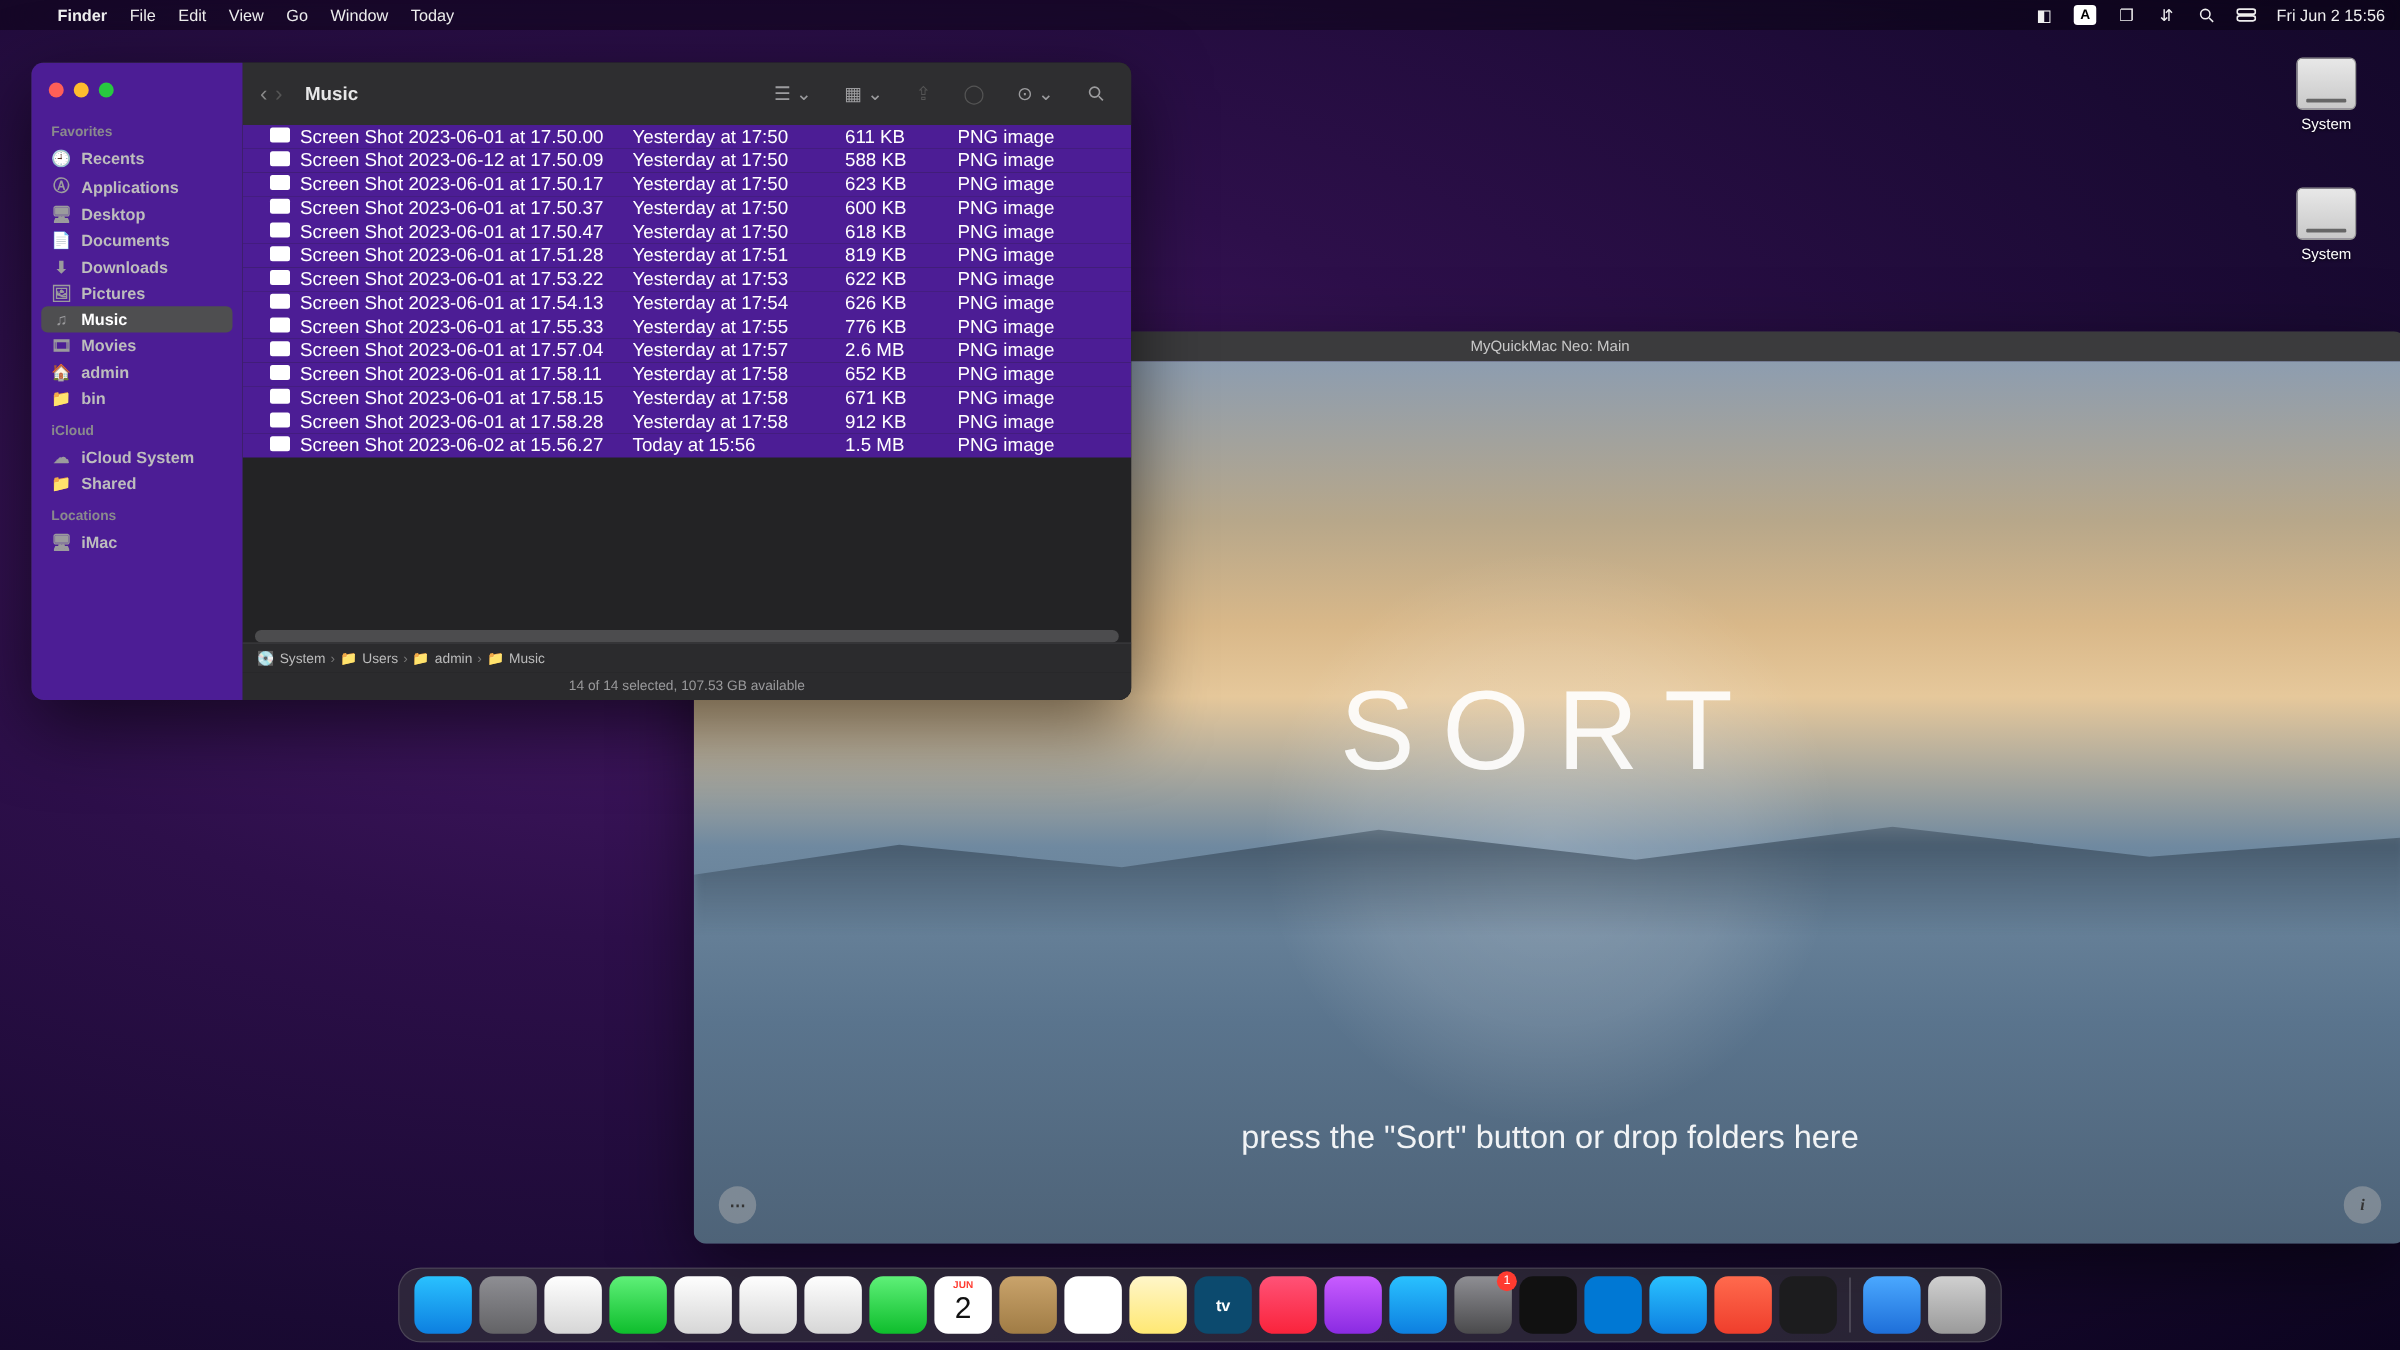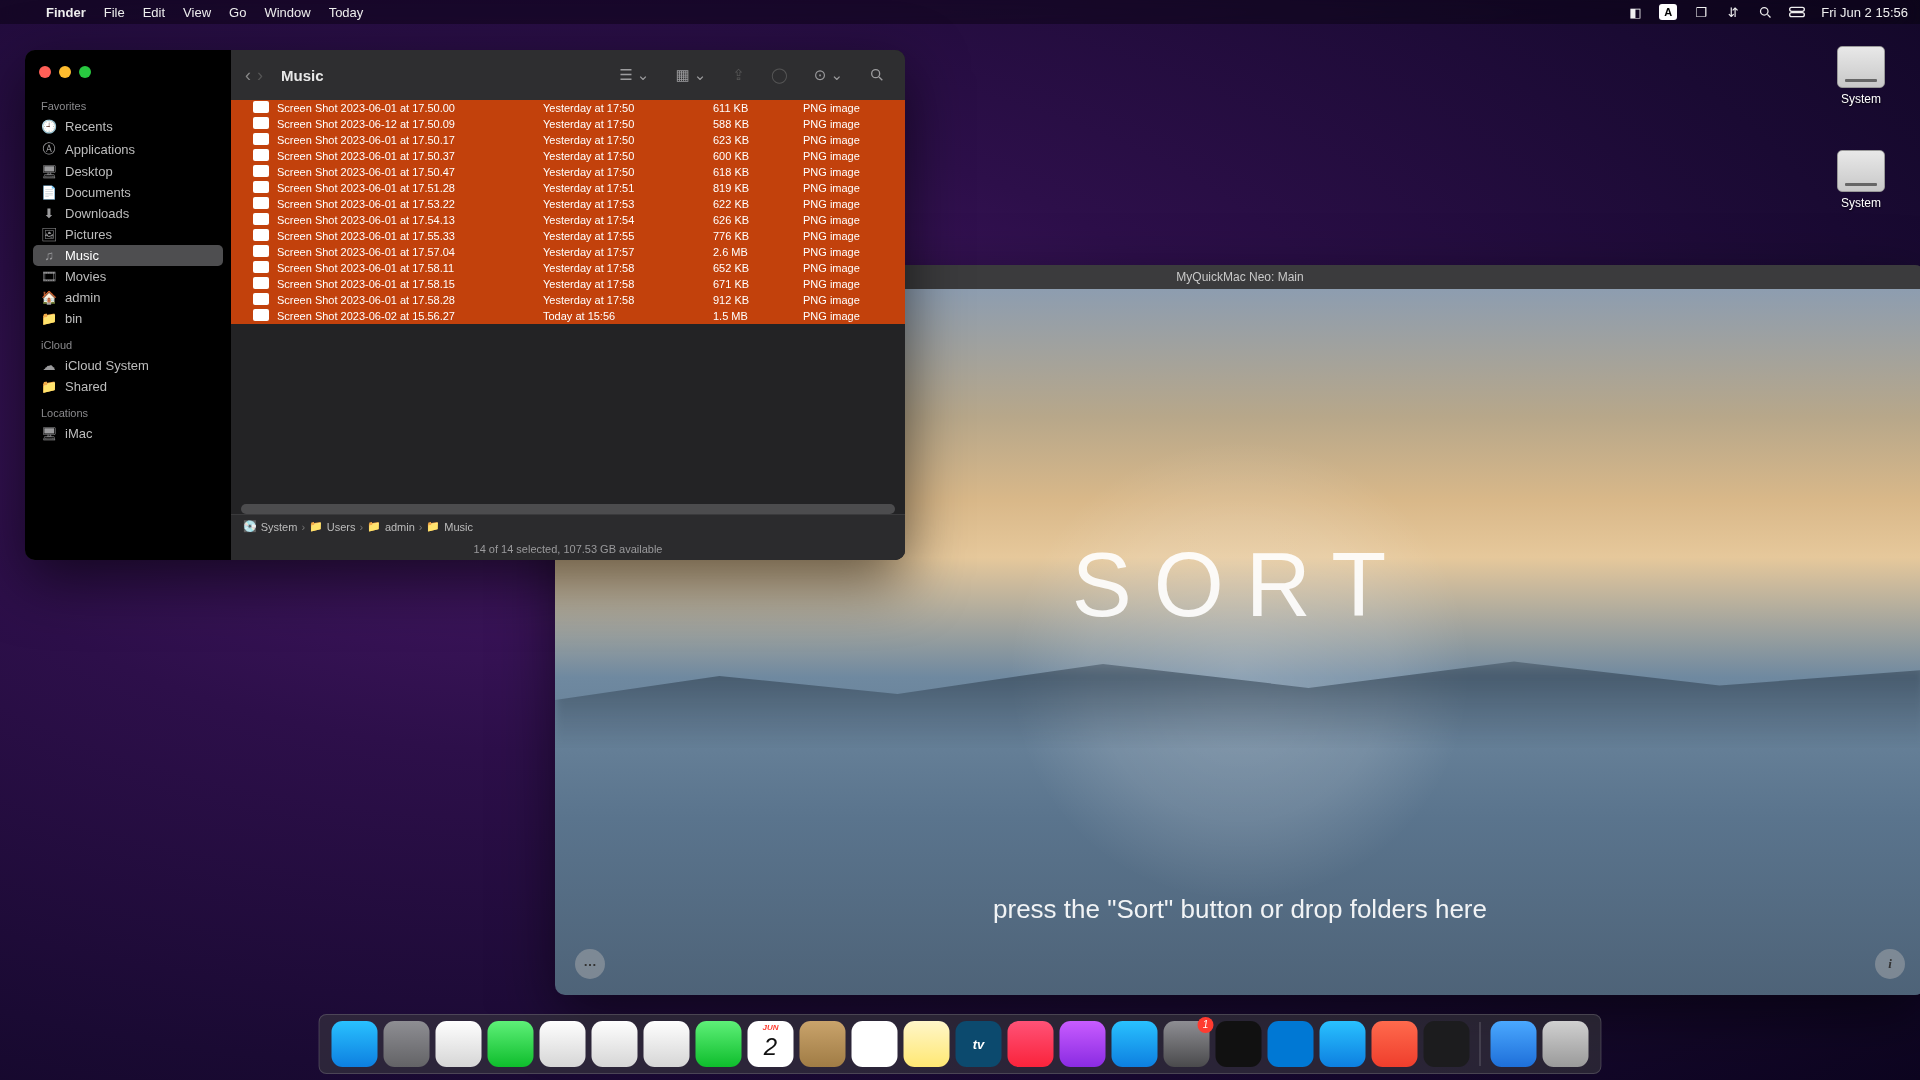--- a/index.html
+++ b/index.html
@@ -32,23 +32,24 @@
 
 
 .finder {
   position: absolute; left: 25px; top: 50px; width: 880px; height: 510px;
   background: #2a2a2c; border-radius: 10px; overflow: hidden;
   box-shadow: 0 20px 60px rgba(0,0,0,0.6);
   display: flex; flex-direction: column;
 }
 .finder-top { display: flex; height: 100%; }
 .sidebar {
-  width: 206px; background: #000000; padding: 40px 8px 8px 8px;
+  width: 169px; background: #4c1d95; padding: 40px 8px 8px 8px;
   font-size: 13px; color: #bdbdbd;
   position: relative;
+  font-weight: bold;
 }
 .sidebar .section { font-size: 11px; color: #8a8a8d; margin: 10px 0 4px 8px; }
 .sidebar .item { display: flex; align-items: center; gap: 8px; padding: 3px 8px; border-radius: 5px; cursor: default; }
 .sidebar .item.active { background: #4e4e50; color: #fff; }
 .sidebar .ic { width: 16px; text-align: center; color: #9b9b9d; font-size: 13px; }
 .traffic { position: absolute; top: 16px; left: 14px; display: flex; gap: 8px; }
 .traffic span { width: 12px; height: 12px; border-radius: 50%; display: block; }
 .tl-close { background:#ff5f57; } .tl-min { background:#febc2e; } .tl-max { background:#28c840; }
 
 .main { flex: 1; display: flex; flex-direction: column; background: #232325; }
@@ -62,22 +63,22 @@
 .toolbar .tb-btn { color: #9c9c9e; font-size: 15px; padding: 2px 6px; }
 .columns {
   display: grid; grid-template-columns: 290px 170px 90px 1fr;
   font-size: 11px; color: #9a9a9c; padding: 4px 10px 4px 46px;
   border-bottom: 1px solid #3a3a3c; align-items: center;
 }
 .columns .sort { font-size: 9px; margin-left: 4px; }
 .filelist { flex: 1; overflow: auto; }
 .row {
   display: grid; grid-template-columns: 24px 266px 170px 90px 1fr;
-  padding: 1px 10px 1px 22px; font-size: 11px; align-items: center;
-  background: #c2410c; color: #fff;
+  padding: 1px 10px 1px 22px; font-size: 15px; align-items: center;
+  background: #4c1d95; color: #fff;
 }
 .row .sz { text-align: left; padding-right: 10px; }
 .row .thumb { width: 16px; height: 12px; background: #fff; border-radius: 2px; display:inline-block; }
 .pathbar { height: 24px; background: #2b2b2d; font-size: 11px; color: #bcbcbc; display: flex; align-items: center; padding: 0 12px; gap: 4px; border-top: 1px solid #3a3a3c;}
 .pathbar .crumb { display: flex; align-items: center; gap: 4px; }
 .pathbar .sep { color: #777; }
 .status { height: 22px; font-size: 11px; color: #9a9a9c; text-align: center; line-height: 22px; background: #2b2b2d; }
 .scrollstub { height: 10px; background: #4c4c4e; margin: 3px 10px 0; border-radius: 5px; }
 
 
@@ -110,24 +111,23 @@
 .appwin .corner-btn {
   position: absolute; bottom: 16px; width: 30px; height: 30px; border-radius: 50%;
   background: rgba(180,180,180,0.45); color: #333; display: flex; align-items: center; justify-content: center;
   font-weight: 700;
 }
 .appwin .cb-left { left: 20px; } .appwin .cb-right { right: 20px; font-style: italic; font-family: Georgia, serif; }
 
 
 .dock {
   position: absolute; bottom: 6px; left: 50%; transform: translateX(-50%);
-  background: rgba(60,60,64,0.55); border-radius: 8px; padding: 6px 12px;
+  background: rgba(60,60,64,0.55); border-radius: 18px; padding: 6px 12px;
   display: flex; gap: 6px; align-items: center;
   border: 1px solid rgba(255,255,255,0.15);
-  font-style: italic;
 }
 .dock .dicon { width: 46px; height: 46px; border-radius: 11px; position: relative; }
 .dock .sep { width: 1px; height: 44px; background: rgba(255,255,255,0.25); margin: 0 4px; }
 .dock .badge { position:absolute; top:-4px; right:-4px; background:#ff3b30; color:#fff; font-size:10px; min-width:16px; height:16px; border-radius:8px; text-align:center; line-height:16px; }
 
 svg { display: block; }
 </style>
 </head>
 <body>
 

